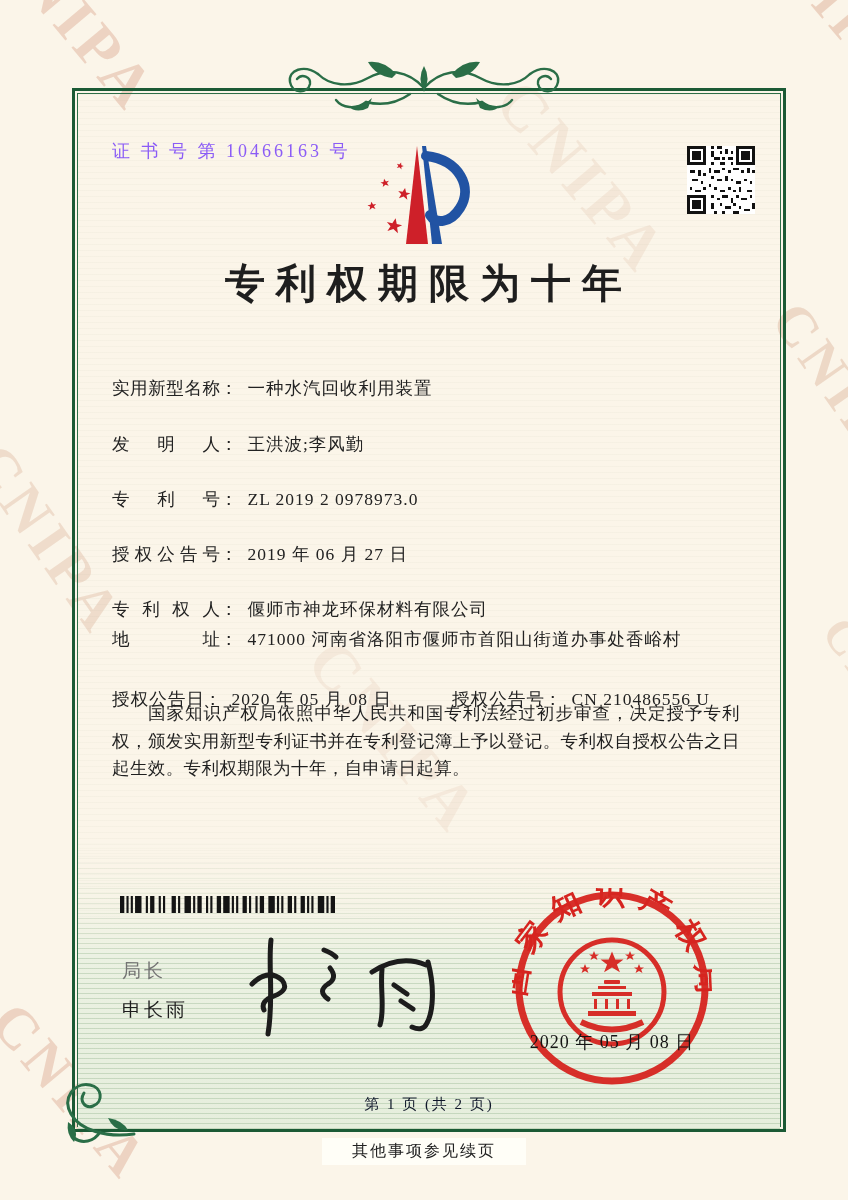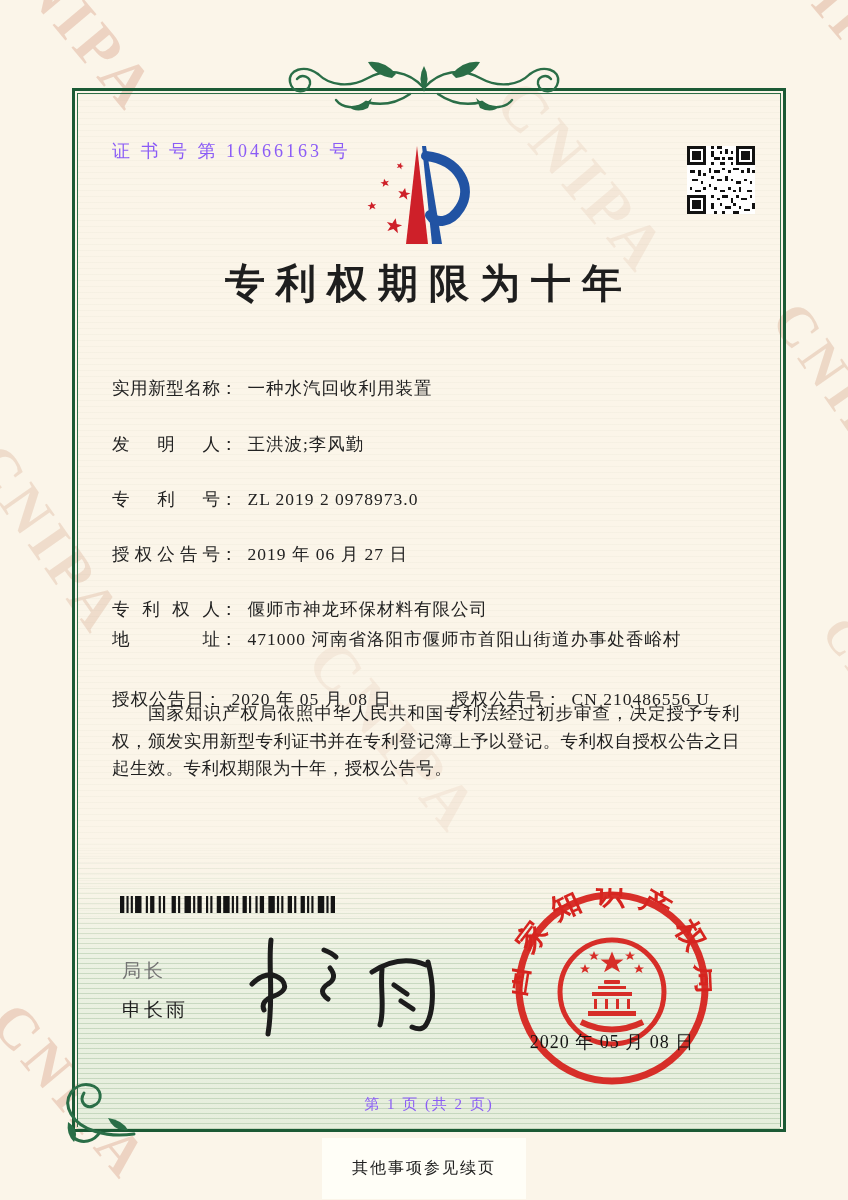--- a/index.html
+++ b/index.html
@@ -83,24 +83,24 @@
   
   .barcode { position:absolute; left:120px; top:896px; width:215px; height:17px; }
   .signer-title { position:absolute; left:122px; top:958px; font-size:19px; letter-spacing:3px; color:#737373; }
   .signer-name  { position:absolute; left:122px; top:997px; font-size:19px; letter-spacing:3px; color:#1d1d1d; }
   .signature { position:absolute; left:224px; top:932px; width:235px; height:108px; }
   .seal { position:absolute; left:512px; top:888px; width:200px; height:200px; }
   .seal-date {
     position:absolute; left:502px; top:1030px; width:220px;
     text-align:center; font-size:18px; letter-spacing:1px; color:#141414;
   }
-  .page-info { position:absolute; left:72px; top:1095px; width:714px; text-align:center; font-size:15px; letter-spacing:2px; color:#8b5cf6; }
+  .page-info { position:absolute; left:72px; top:1095px; width:714px; text-align:center; font-size:15px; letter-spacing:2px; color:#0f172a; }
   .footer-note-wrap { position:absolute; left:0; top:1138px; width:848px; text-align:center; }
   .footer-note {
-    display:inline-block; background:#fffef7; padding:20px 30px;
+    display:inline-block; background:#fffef7; padding:3px 30px;
     font-size:16px; letter-spacing:2px; color:#222;
   }
 </style>
 </head>
 <body>
 
 <span class="wm wm1">CNIPA</span>
 <span class="wm wm2">CNIPA</span>
 <span class="wm wm3">CNIPA</span>
 <span class="wm wm4">CNIPA</span>
@@ -221,21 +221,21 @@
 <div class="grant-row">
   <span class="grant-a">
     <span class="flabel">授权公告日</span><span class="colon">：</span><span class="fvalue">2020 年 05 月 08 日</span>
   </span>
   <span class="grant-b">
     <span class="flabel">授权公告号</span><span class="colon">：</span><span class="fvalue">CN 210486556 U</span>
   </span>
 </div>
 
 <div class="body-text">
-  <p>国家知识产权局依照中华人民共和国专利法经过初步审查，决定授予专利权，颁发实用新型专利证书并在专利登记簿上予以登记。专利权自授权公告之日起生效。专利权期限为十年，授权公告号。</p>
+  <p>国家知识产权局依照中华人民共和国专利法经过初步审查，决定授予专利权，颁发实用新型专利证书并在专利登记簿上予以登记。专利权自授权公告之日起生效。专利权期限为十年，自申请日起算。</p>
 </div>
 
 <svg class="barcode" viewBox="0 0 100 12" preserveAspectRatio="none">
   <g fill="#141414">
     <rect x="0" width="2" height="12"></rect>
       <rect x="3" width="1" height="12"></rect>
       <rect x="5" width="1" height="12"></rect>
       <rect x="7" width="3" height="12"></rect>
     <rect x="12" width="1" height="12"></rect>
       <rect x="14" width="2" height="12"></rect>

